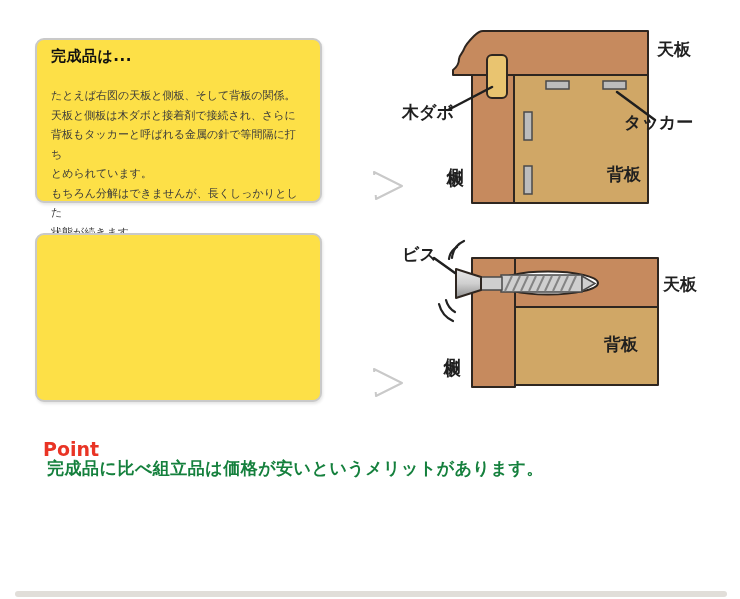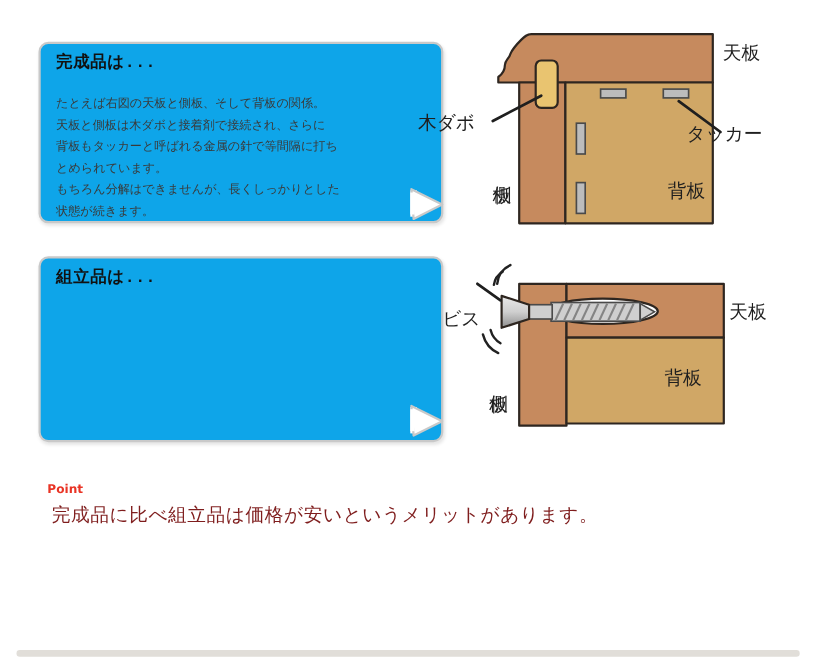--- a/index.html
+++ b/index.html
@@ -3,24 +3,24 @@
 <meta charset="utf-8">
 <style>
   html,body{margin:0;padding:0;background:#fff;}
   .page{
     position:relative; width:740px; height:599px; overflow:hidden;
     background:var(--page-bg,#fff);
     font-family:"DejaVu Sans","Liberation Sans",sans-serif;
   }
   
   .bubble{
-    position:absolute; left:35px; width:368px;
-    background:#0ea5e9; border:2px solid var(--bubble-border,#c9c9c9);
+    position:absolute; left:35px; width:287px;
+    background:#fde047; border:2px solid var(--bubble-border,#c9c9c9);
     border-radius:9px; box-shadow:1px 2px 3px rgba(0,0,0,.10);
-    padding:7px 14px; box-sizing:border-box;font-family:Liberation Mono, monospace;
+    padding:7px 14px; box-sizing:border-box;
   }
   .bubble-finished{top:38px; height:165px;}
   .bubble-assembly{top:233px; height:169px;}
   .bubble-title{font-size:15px; font-weight:bold; color:#111; letter-spacing:.5px;}
   .bubble-body{
     margin-top:20px; font-size:11px; line-height:19.5px; color:#3a3a3a;
     white-space:pre-line; letter-spacing:0;
   }
   .tail{position:absolute; width:32px; height:36px; overflow:visible;}
   .tail-finished{left:373px; top:167px;}
@@ -31,32 +31,32 @@
   .diagram-assembly{left:395px; top:230px;}
   .f-board{fill:var(--board-brown,#c68a5e);}
   .f-panel{fill:var(--panel-tan,#d0a766);}
   .f-dowel{fill:var(--dowel-tan,#e9c470);}
   .f-staple{fill:var(--staple-gray,#bcbcbc);}
   .s-out{stroke:var(--outline-dark,#2e2620); stroke-width:2; stroke-linejoin:round;}
   .s-thin{stroke:#4a4a4a; stroke-width:1.5;}
   .leader{stroke:#1f1f1f; stroke-width:2.5; stroke-linecap:round;}
   .arc{stroke:#222; stroke-width:2.2; fill:none; stroke-linecap:round;}
   .dlabel{
-    position:absolute; font-weight:normal; font-size:17px; color:#1f1f1f; line-height:1.05;
+    position:absolute; font-weight:bold; font-size:17px; color:#1f1f1f; line-height:1.05;
     white-space:nowrap;
   }
   .dlabel.vert{writing-mode:vertical-rl; text-orientation:upright; letter-spacing:1px;}
   
   .point-heading{
     position:absolute; left:43px; top:438px;
-    font-size:11px; font-weight:bold; color:var(--point-red,#e93425);
+    font-size:19px; font-weight:bold; color:var(--point-red,#e93425);
   }
   .point-text{
     position:absolute; left:47px; top:457px;
-    font-size:17px; font-weight:normal; color:#7f1d1d; letter-spacing:.5px;
+    font-size:17px; font-weight:bold; color:#15803d; letter-spacing:.5px;
   }
   
   .bottom-bar{
     position:absolute; left:15px; top:591px; width:712px; height:6px;
     background:#e1ded9; border-radius:3px;
   }
 </style>
 </head>
 <body>
 
@@ -71,42 +71,41 @@
 もちろん分解はできませんが、長くしっかりとした
 状態が続きます。</div>
   </div>
   <svg class="tail tail-finished" viewBox="0 0 32 36">
     <rect x="0" y="6" width="6" height="24" fill="#fff"></rect>
     <polygon points="1,5 29,19 3,32" fill="#fff" stroke="#c9c9c9" stroke-width="2" stroke-linejoin="round"></polygon>
     <rect x="0" y="8" width="4" height="20" fill="#fff"></rect>
   </svg>
 
   <div class="bubble bubble-assembly">
-    <div class="bubble-title">組立品は...</div>
   </div>
   <svg class="tail tail-assembly" viewBox="0 0 32 36">
     <rect x="0" y="6" width="6" height="24" fill="#fff"></rect>
     <polygon points="1,5 29,19 3,32" fill="#fff" stroke="#c9c9c9" stroke-width="2" stroke-linejoin="round"></polygon>
     <rect x="0" y="8" width="4" height="20" fill="#fff"></rect>
   </svg>
 
   <svg class="diagram diagram-finished" width="345" height="195" viewBox="395 20 345 195">
     <path class="f-board s-out" d="M453,75 L453,70 C457,67 459,64 459,59 C459,55 463,53 464,49 C466,44 470,40 474,36 C477,33 479,31 483,31 L648,31 L648,75 Z"></path>
     <rect class="f-board s-out" x="472" y="75" width="42" height="128"></rect>
     <rect class="f-panel s-out" x="514" y="75" width="134" height="128"></rect>
     <rect class="f-dowel s-out" x="487" y="55" width="20" height="43" rx="5"></rect>
     <rect class="f-staple s-thin" x="546" y="81" width="23" height="8"></rect>
     <rect class="f-staple s-thin" x="603" y="81" width="23" height="8"></rect>
     <rect class="f-staple s-thin" x="524" y="112" width="8" height="28"></rect>
     <rect class="f-staple s-thin" x="524" y="166" width="8" height="28"></rect>
     <line class="leader" x1="448" y1="110" x2="492" y2="87"></line>
     <line class="leader" x1="617" y1="92" x2="655" y2="120"></line>
   </svg>
   <div class="dlabel" style="left:657px; top:41px;">天板</div>
-  <div class="dlabel" style="left:380px; top:104px;">木ダボ</div>
+  <div class="dlabel" style="left:402px; top:104px;">木ダボ</div>
   <div class="dlabel" style="left:624px; top:114px;">タッカー</div>
   <div class="dlabel vert" style="left:446px; top:155px;">側板</div>
   <div class="dlabel" style="left:607px; top:166px;">背板</div>
 
   <svg class="diagram diagram-assembly" width="345" height="180" viewBox="395 230 345 180">
     <defs>
       <linearGradient id="ghead" x1="0" y1="0" x2="0" y2="1">
         <stop offset="0" stop-color="#e9e9e9"></stop>
         <stop offset="0.5" stop-color="#cfcfcf"></stop>
         <stop offset="1" stop-color="#8f8f8f"></stop>
@@ -130,21 +129,21 @@
     </g>
     <polygon points="582,276 595,283.5 582,291" fill="var(--screw-gray,#cfcfcf)" class="s-thin"></polygon>
     <rect x="481" y="277" width="21" height="13" fill="var(--screw-gray,#cfcfcf)" class="s-thin"></rect>
     <polygon points="456,269 481,277 481,290 456,298" fill="url(#ghead)" class="s-out"></polygon>
     <path class="arc" d="M457,247 q-7,4 -8,12"></path>
     <path class="arc" d="M464,241 q-11,5 -12,17"></path>
     <path class="arc" d="M446,300 q2,8 9,12"></path>
     <path class="arc" d="M439,304 q3,12 14,17"></path>
     <line class="leader" x1="434" y1="258" x2="455" y2="273"></line>
   </svg>
-  <div class="dlabel" style="left:402px; top:246px;margin-top:36px;">ビス</div>
+  <div class="dlabel" style="left:402px; top:246px;">ビス</div>
   <div class="dlabel" style="left:663px; top:276px;">天板</div>
   <div class="dlabel" style="left:604px; top:336px;">背板</div>
   <div class="dlabel vert" style="left:443px; top:345px;">側板</div>
 
   <div class="point-heading">Point</div>
   <div class="point-text">完成品に比べ組立品は価格が安いというメリットがあります。</div>
 
   <div class="bottom-bar"></div>
 
 </div>

